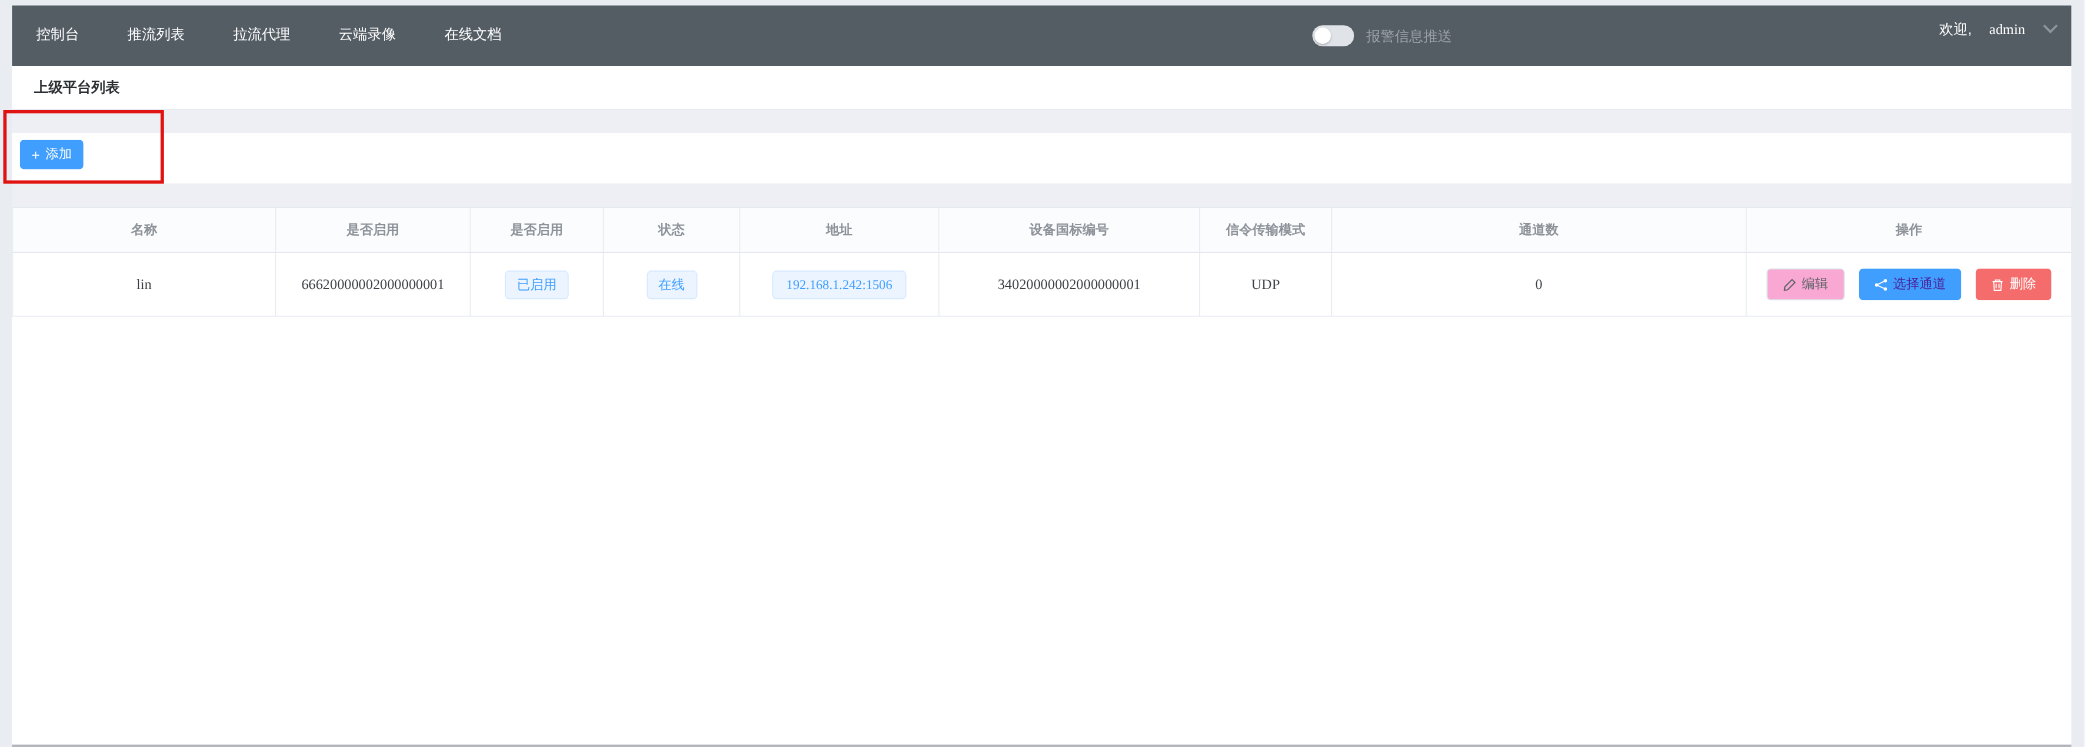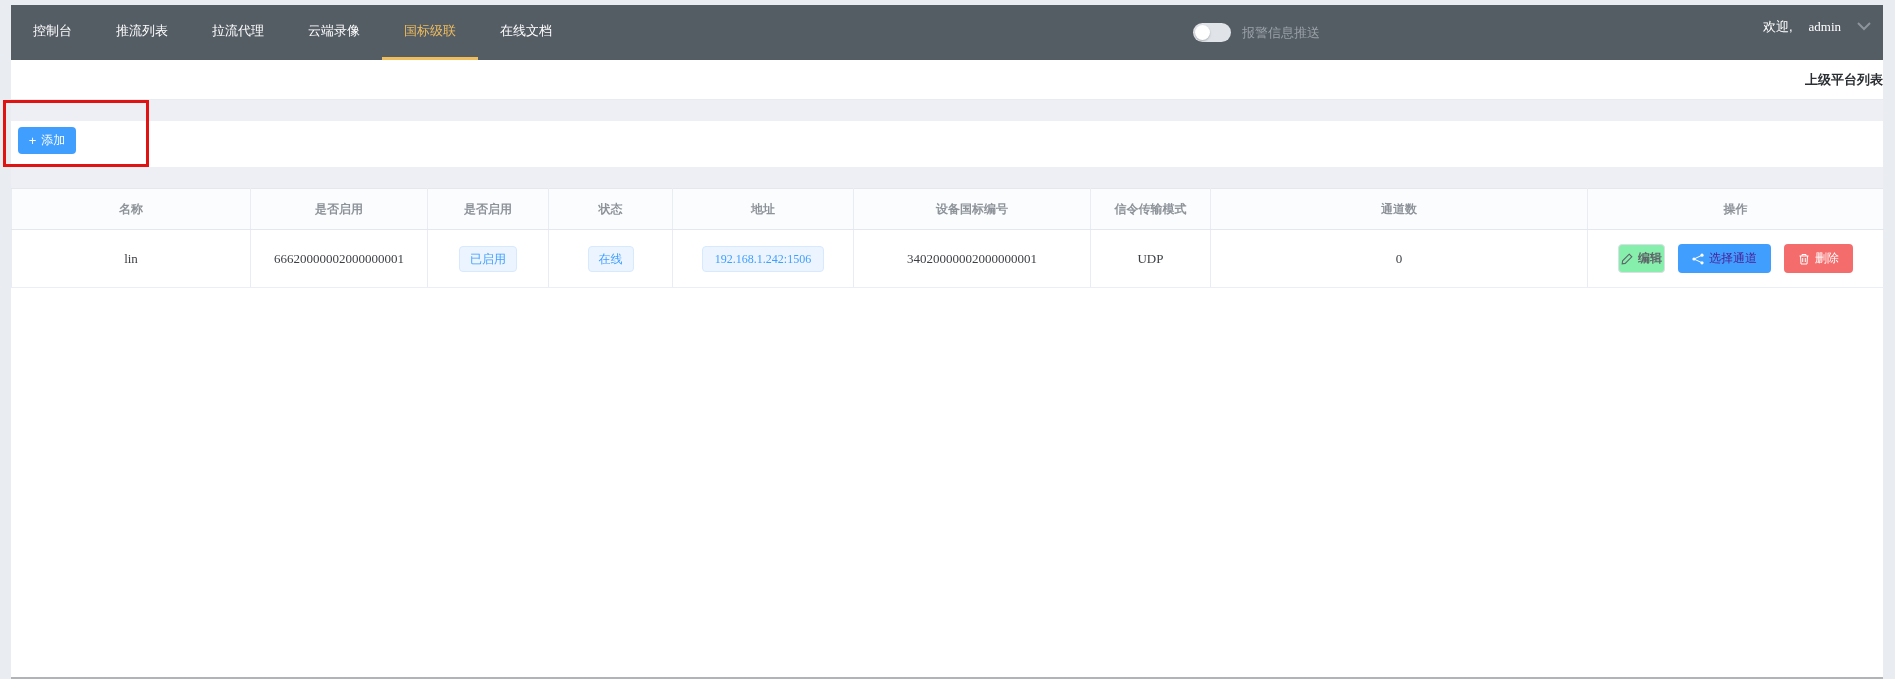--- a/index.html
+++ b/index.html
@@ -43,21 +43,21 @@
     position: absolute; right: 12px; top: 0; height: 43px;
     display: flex; align-items: center; gap: 16px; color: #ffffff; font-size: 13px;
     cursor: pointer;
   }
   .chevron-down { width: 14px; height: 9px; display: inline-block; }
 
   
   .title-bar {
     position: absolute; left: 11px; top: 60px; width: 1872px; height: 40px;
     background: #ffffff; border-bottom: 1px solid #e8ebf0;
-    display: flex; align-items: center; padding-left: 20px; justify-content: flex-end;
+    display: flex; align-items: center; padding-left: 20px;
   }
   .page-title { font-size: 13px; font-weight: bold; color: #2b2f33; }
 
   .gap-band { position: absolute; left: 11px; width: 1872px; background: #edeff4; }
   .band-1 { top: 100px; height: 21px; }
   .band-2 { top: 167px; height: 21px; }
 
   
   .toolbar {
     position: absolute; left: 11px; top: 121px; width: 1872px; height: 46px;
@@ -98,23 +98,22 @@
     height: 58px; border-bottom: 1px solid #ebeef5; font-size: 13px; color: #3c3f44;
   }
   .tag {
     display: inline-block; background: #ecf5ff; border: 1px solid #d6e9ff;
     color: #409eff; border-radius: 4px; font-size: 12px; line-height: 24px;
     padding: 0 10px;
   }
   .tag.addr { padding: 0 12px; }
   .actions { display: flex; align-items: center; justify-content: center; gap: 13px; }
   .btn-edit {
-    height: 29px; padding: 0 2px; background: #86efac; border-color: #dcdfe6;
+    height: 29px; padding: 0 14px; background: #f9a8d4; border-color: #dcdfe6;
     color: #5f6469;
-    font-weight: bold;
   }
   .btn-select { height: 29px; padding: 0 13px; background: #409eff; color: #4c1d95; }
   .btn-delete { height: 29px; padding: 0 13px; background: #f56c6c; color: #ffffff; }
   .icon-svg { display: inline-block; vertical-align: middle; }
 
   .bottom-edge {
     position: absolute; left: 11px; bottom: 0; width: 1872px; height: 2px;
     background: #b0b3b8;
   }
 </style>
@@ -126,23 +125,20 @@
       <span>控制台</span>
     </div>
   <div class="nav-item">
       <span>推流列表</span>
     </div>
   <div class="nav-item">
       <span>拉流代理</span>
     </div>
   <div class="nav-item">
       <span>云端录像</span>
-    </div>
-  <div class="nav-item active">
-      <span>国标级联</span>
     </div>
   <div class="nav-item">
       <span>在线文档</span>
     </div>
 
   <div class="alarm-group">
     <div class="switch">
       <div class="knob"></div>
     </div>
     <span class="alarm-label">报警信息推送</span>

